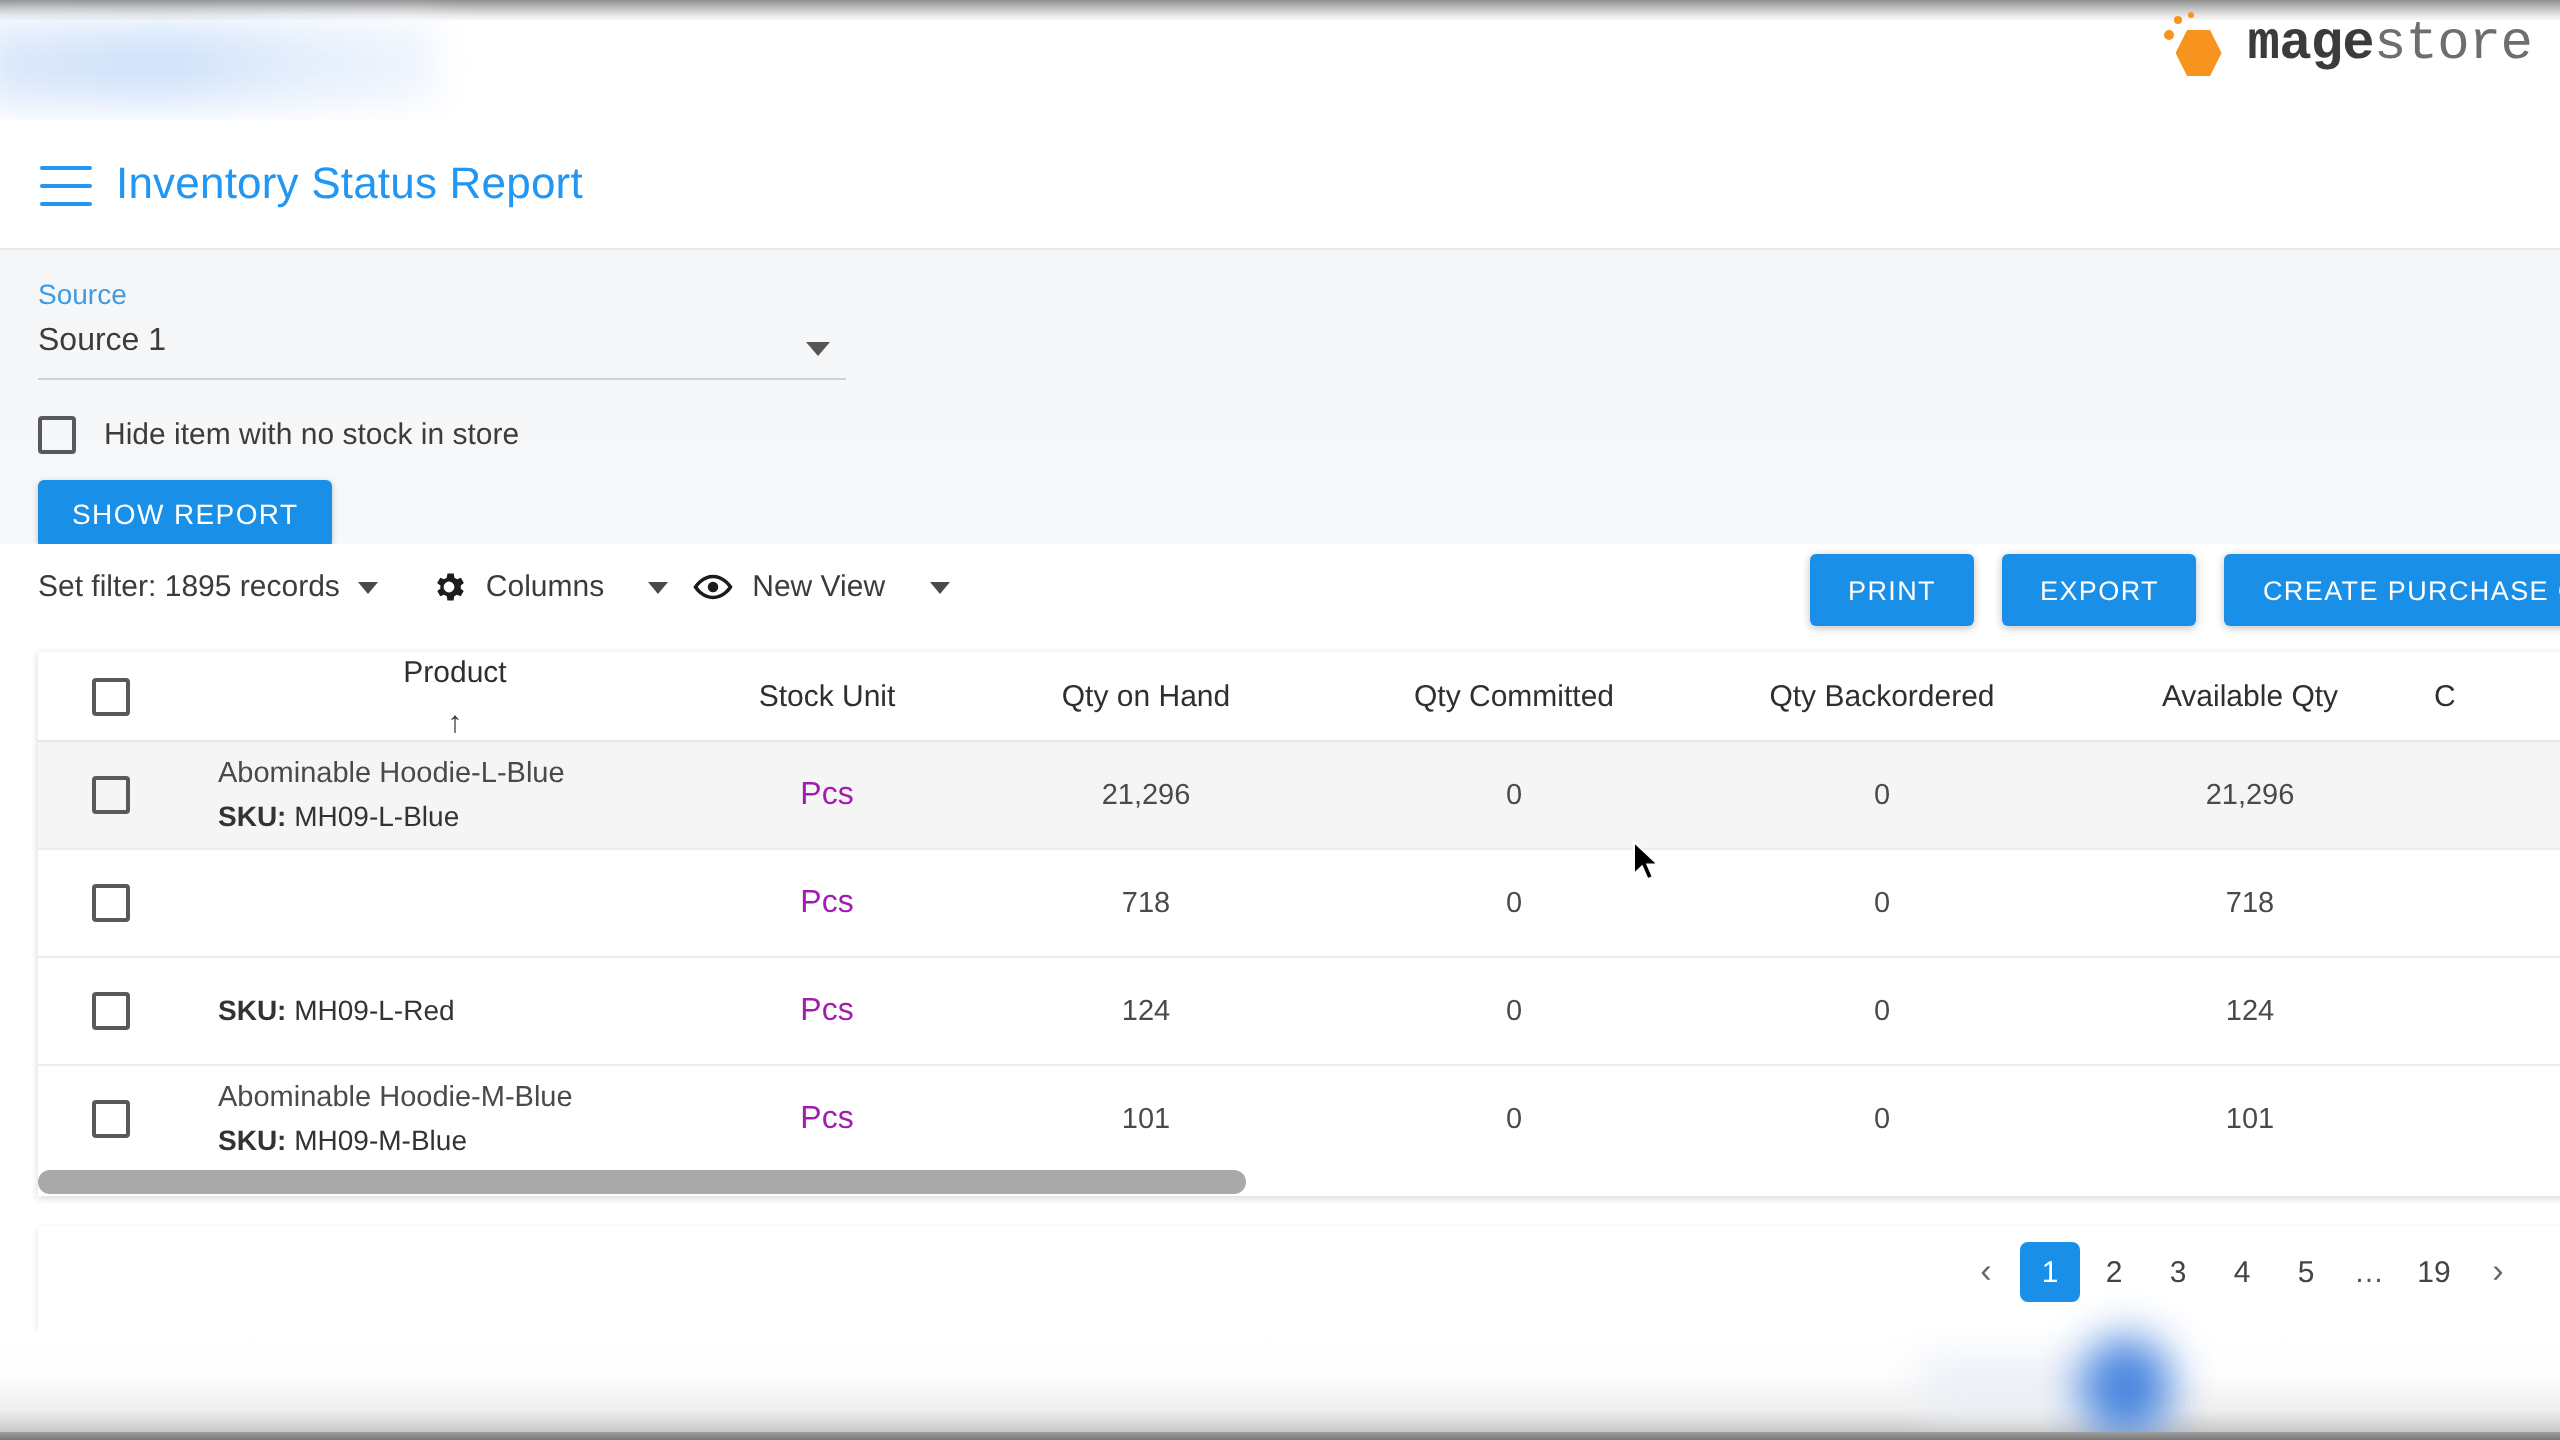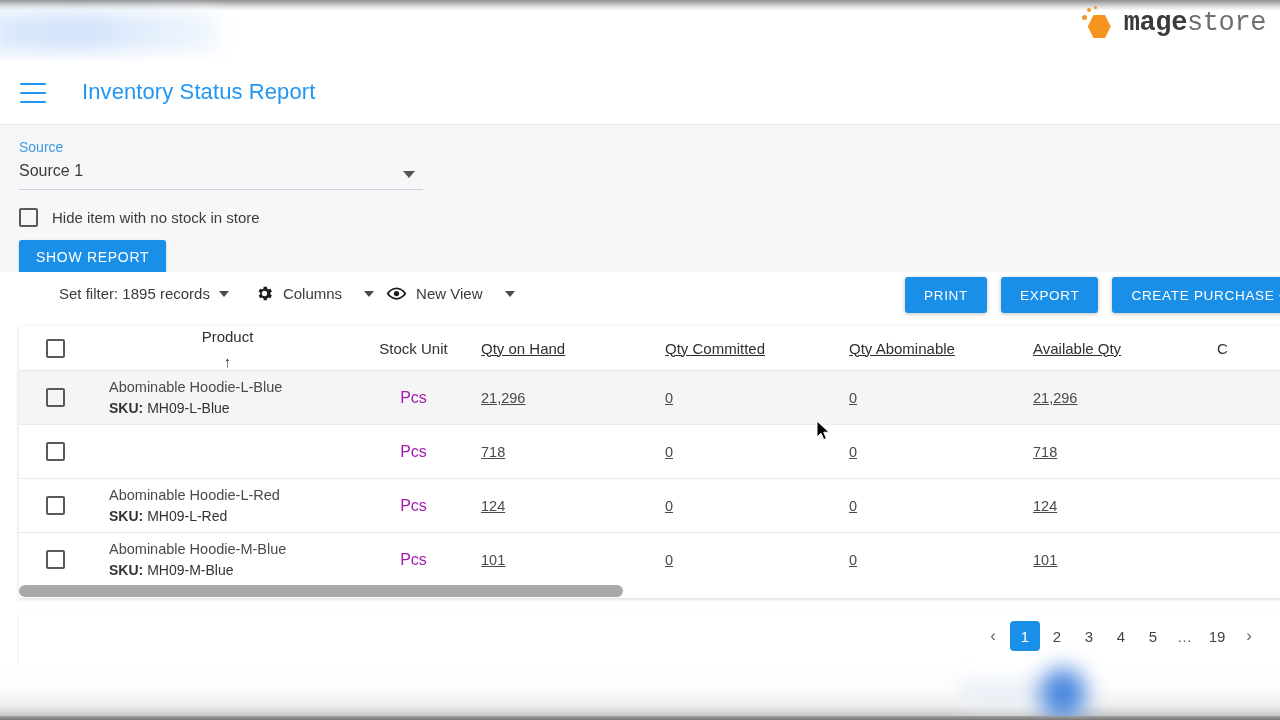--- a/index.html
+++ b/index.html
@@ -35,21 +35,21 @@
 
   
   .app-header{position:absolute;left:0;top:60px;width:1280px;height:64px;background:#fff;
     display:flex;align-items:center;padding-left:20px;box-sizing:border-box;}
   .hamburger{width:26px;height:20px;display:flex;flex-direction:column;justify-content:space-between;
     padding-top:1px;cursor:pointer;}
   .hamburger span{display:block;height:2px;background:#2196f3;border-radius:1px;}
   .hamburger span:nth-child(1){width:26px;}
   .hamburger span:nth-child(2){width:26px;}
   .hamburger span:nth-child(3){width:26px;}
-  .page-title{margin-left:36px;font-size:22px;color:#2196f3;font-weight:400;letter-spacing:.1px;}
+  .page-title{margin-left:12px;font-size:22px;color:#2196f3;font-weight:400;letter-spacing:.1px;}
 
   
   .filter-panel{position:absolute;left:0;top:124px;width:1280px;height:148px;
     background:linear-gradient(to bottom,#f4f6f8 0%,#f6f7f9 60%,#f7f8fa 100%);
     border-top:1px solid #e7e9ec;box-sizing:border-box;}
   .field{position:absolute;left:19px;top:14px;width:404px;}
   .field-label{font-size:14px;color:#3f9ae0;margin-bottom:7px;}
   .field-control{position:relative;height:27px;border-bottom:1px solid #cfd2d6;}
   .field-value{font-size:16px;color:#3c3c3c;}
   .caret{position:absolute;right:8px;top:9px;width:0;height:0;
@@ -57,42 +57,42 @@
   .cb-row{position:absolute;left:19px;top:83px;display:flex;align-items:center;gap:14px;cursor:pointer;}
   .cb{width:19px;height:19px;border:2px solid #58595b;border-radius:2px;background:transparent;box-sizing:border-box;}
   .cb-label{font-size:15px;color:#3c3c3c;}
   .btn-primary{position:absolute;left:19px;top:115px;height:34px;padding:0 17px;
     background:#1a8fe8;color:#fff;border:none;border-radius:3px;font-size:14px;letter-spacing:.7px;
     font-family:"Liberation Sans",sans-serif;cursor:pointer;
     box-shadow:0 1px 3px rgba(0,0,0,.22);}
 
   
   .toolbar{position:absolute;left:0;top:272px;width:1280px;height:50px;background:#fff;}
-  .tb-left{position:absolute;left:19px;top:11px;display:flex;align-items:center;margin-left:40px;}
+  .tb-left{position:absolute;left:19px;top:11px;display:flex;align-items:center;}
   .tb-item{display:flex;align-items:center;gap:9px;cursor:pointer;color:#3c3c3c;font-size:15px;}
   .tb-gap{width:26px;}
   .mini-caret{width:0;height:0;border-left:5px solid transparent;border-right:5px solid transparent;
     border-top:6px solid #4a4a4a;}
   .icon-svg{display:block;}
   .tb-right{position:absolute;top:5px;left:905px;display:flex;gap:14px;}
   .tb-btn{height:36px;padding:0 19px;background:#1a8fe8;color:#fff;border:none;border-radius:3px;
     font-size:13.5px;letter-spacing:.7px;font-family:"Liberation Sans",sans-serif;cursor:pointer;
     box-shadow:0 1px 4px rgba(0,0,0,.25);white-space:nowrap;}
 
   
   .table-wrap{position:absolute;left:19px;top:326px;width:1280px;height:272px;background:#fff;
     box-shadow:0 1px 4px rgba(0,0,0,.16);overflow:hidden;box-sizing:border-box;}
   .tr{display:flex;align-items:center;position:relative;box-sizing:border-box;}
   .thead{height:45px;border-bottom:1px solid #e6e6e6;}
   .row{height:54px;border-bottom:1px solid #ececec;}
   .row.hover{background:#f5f5f5;}
   .c-check{width:72px;display:flex;justify-content:center;align-items:center;flex:0 0 72px;}
   .c-prod{flex:0 0 255px;padding-left:18px;box-sizing:border-box;}
   .c-unit{flex:0 0 135px;text-align:center;}
-  .c-num{flex:0 0 184px;text-align:left;text-decoration:underline;}
+  .c-num{flex:0 0 184px;text-align:center;}
   .c-last{flex:0 0 150px;text-align:center;}
   .th{font-size:15px;color:#2f2f2f;}
   .th-prod{display:flex;align-items:center;gap:9px;flex-direction:column;}
   .sort-arrow{font-size:15px;color:#3c3c3c;line-height:1;}
   .prod-name{font-size:14.5px;color:#4a4a4a;line-height:1.45;}
   .prod-sku{font-size:14px;color:#333;line-height:1.45;}
   .prod-sku b{font-weight:700;}
   .cell-num{font-size:14.5px;color:#4a4a4a;}
   .cell-unit{font-size:16px;color:#a21caf;}
 
@@ -213,21 +213,21 @@
       </div>
       <div class="c-prod th">
         <span class="th-prod">
           <span>Product</span>
           <span class="sort-arrow">↑</span>
         </span>
       </div>
       <div class="c-unit th">Stock Unit</div>
       <div class="c-num th">Qty on Hand</div>
       <div class="c-num th">Qty Committed</div>
-      <div class="c-num th">Qty Abominable</div>
+      <div class="c-num th">Qty Backordered</div>
       <div class="c-num th">Available Qty</div>
       <div class="c-last th" style="text-align:left">C</div>
     </div>
 
     <div class="tr row hover">
       <div class="c-check">
         <span class="cb"></span>
       </div>
       <div class="c-prod">
         <div class="prod-name">Abominable Hoodie-L-Blue</div>
@@ -253,21 +253,20 @@
       <div class="c-num cell-num">0</div>
       <div class="c-num cell-num">718</div>
       <div class="c-last"></div>
     </div>
 
     <div class="tr row">
       <div class="c-check">
         <span class="cb"></span>
       </div>
       <div class="c-prod">
-        <div class="prod-name">Abominable Hoodie-L-Red</div>
         <div class="prod-sku"><b>SKU:</b> <span>MH09-L-Red</span></div>
       </div>
       <div class="c-unit cell-unit">Pcs</div>
       <div class="c-num cell-num">124</div>
       <div class="c-num cell-num">0</div>
       <div class="c-num cell-num">0</div>
       <div class="c-num cell-num">124</div>
       <div class="c-last"></div>
     </div>
 

